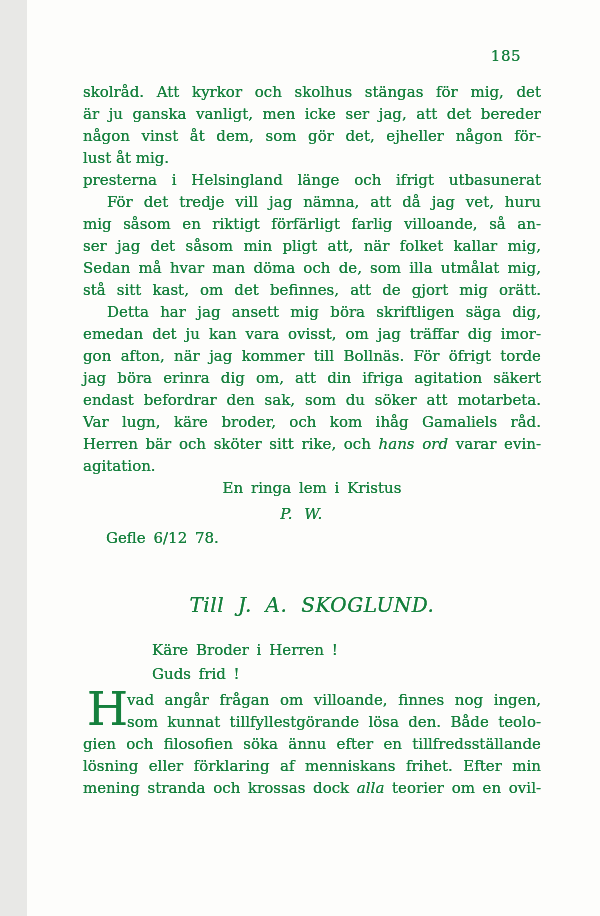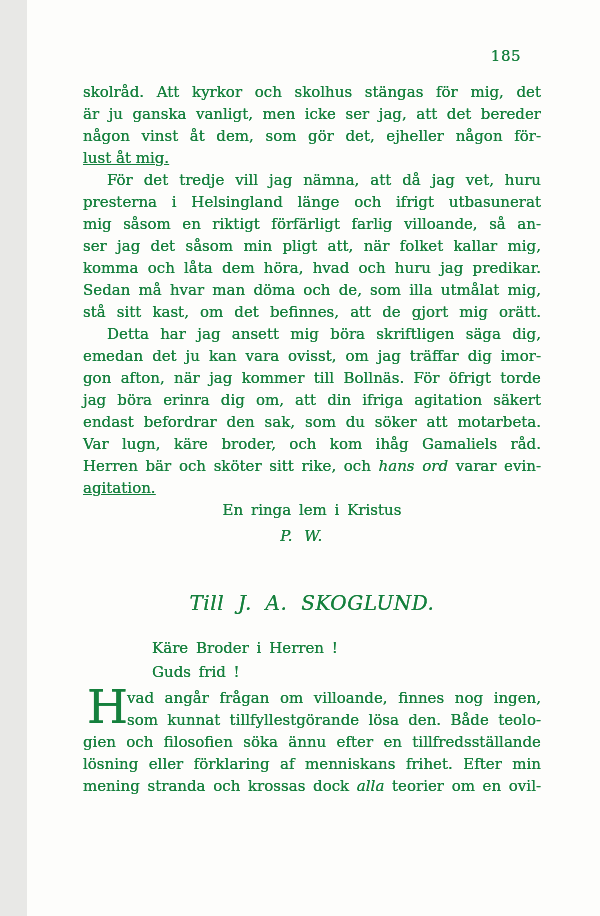--- a/index.html
+++ b/index.html
@@ -24,21 +24,21 @@
     text-shadow: 0 0 0.5px currentColor;
   }
   .column {
     position: absolute;
     left: 56px; top: 81px;
     width: 458px;
     font-size: 15px; line-height: 22px;
     text-shadow: 0 0 0.5px currentColor;
   }
   .line { text-align: justify; text-align-last: justify; }
-  .line.last { text-align: center; text-align-last: left; text-decoration: underline; }
+  .line.last { text-align: center; text-align-last: left; }
   .line.indent { text-indent: 24px; }
   .closing-line { text-align: center; word-spacing: 3px; }
   .signature-line {
     margin-top: 4px;
     text-align: center; padding-right: 21px;
     font-style: italic; word-spacing: 6px; letter-spacing: 0.5px;
   }
   .dateline { margin-top: 2px; padding-left: 23px; word-spacing: 3px; }
   .letter-heading {
     margin-top: 45px;
@@ -70,44 +70,44 @@
   <div class="column">
 
     <div class="para">
         <div class="line">skolråd.  Att kyrkor och skolhus stängas för mig, det</div>
         <div class="line">är ju ganska vanligt, men icke ser jag, att det bereder</div>
         <div class="line">någon vinst åt dem, som gör det, ejheller någon för-</div>
         <div class="line last">lust åt mig.</div>
       </div>
 
     <div class="para">
+        <div class="line">presterna i Helsingland länge och ifrigt utbasunerat</div>
         <div class="line indent">För det tredje vill jag nämna, att då jag vet, huru</div>
-        <div class="line">presterna i Helsingland länge och ifrigt utbasunerat</div>
         <div class="line">mig såsom en riktigt förfärligt farlig villoande, så an-</div>
         <div class="line">ser jag det såsom min pligt att, när folket kallar mig,</div>
-        <div class="line">komma och låta dem höra, hvad och huru jag predikar.</div>
         <div class="line">Sedan må hvar man döma och de, som illa utmålat mig,</div>
         <div class="line">stå sitt kast, om det befinnes, att de gjort mig orätt.</div>
       </div>
 
     <div class="para">
         <div class="line indent">Detta har jag ansett mig böra skriftligen säga dig,</div>
         <div class="line">emedan det ju kan vara ovisst, om jag träffar dig imor-</div>
         <div class="line">gon afton, när jag kommer till Bollnäs.  För öfrigt torde</div>
         <div class="line">jag böra erinra dig om, att din ifriga agitation säkert</div>
         <div class="line">endast befordrar den sak, som du söker att motarbeta.</div>
         <div class="line">Var lugn, käre broder, och kom ihåg Gamaliels råd.</div>
         <div class="line"><span>Herren bär och sköter sitt rike, och </span><i>hans ord</i><span> varar evin-</span></div>
         <div class="line last">agitation.</div>
       </div>
 
     <div class="closing-line">En ringa lem i Kristus</div>
 
     <div class="signature-line">P. W.</div>
 
+    <div class="dateline">Gefle 6/12 78.</div>
 
     <div class="letter-heading">Till J. A. SKOGLUND.</div>
 
     <div class="salutation first">Käre Broder i Herren !</div>
 
     <div class="salutation">Guds frid !</div>
 
     <div class="para dropcap-para">
       <span class="dropcap">H</span>
       <div class="dc-head">

